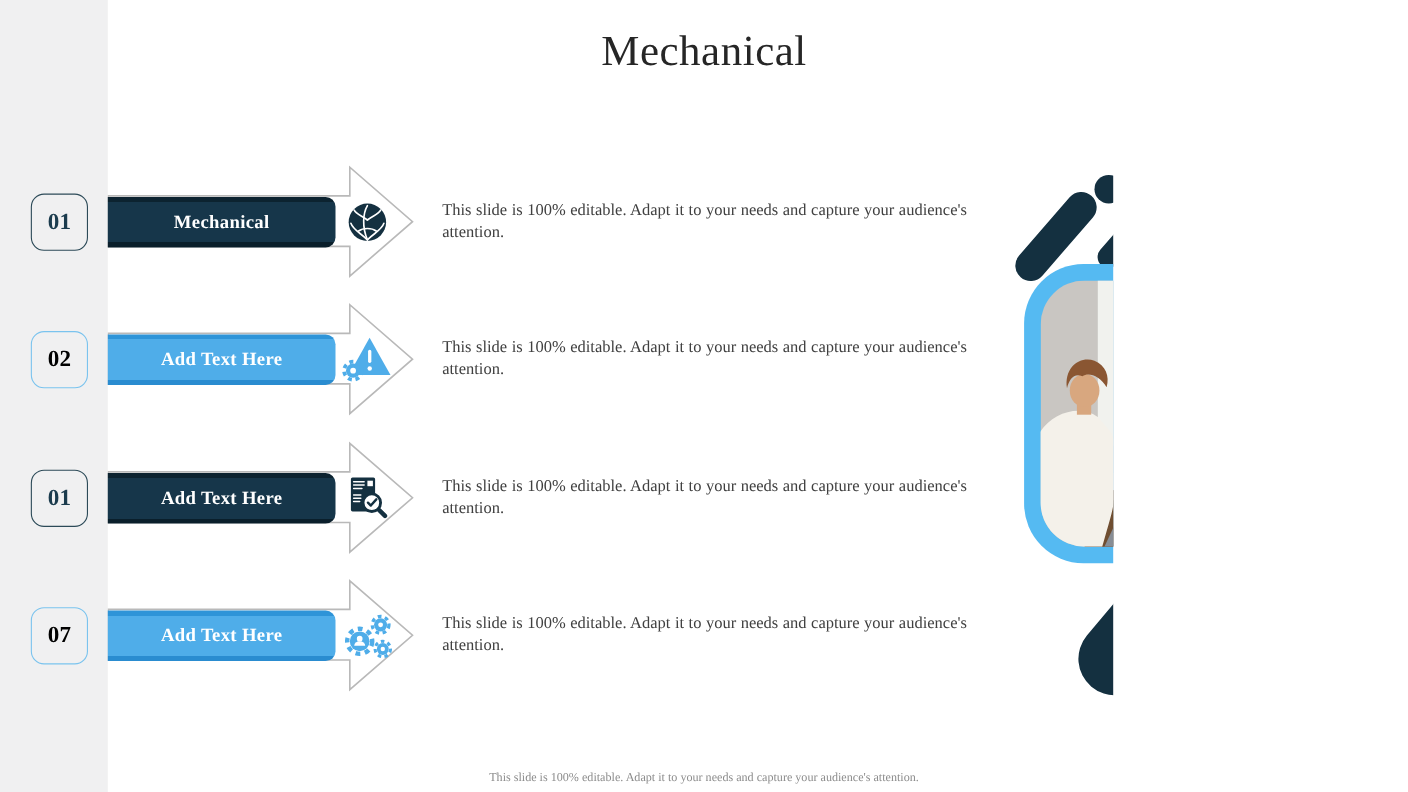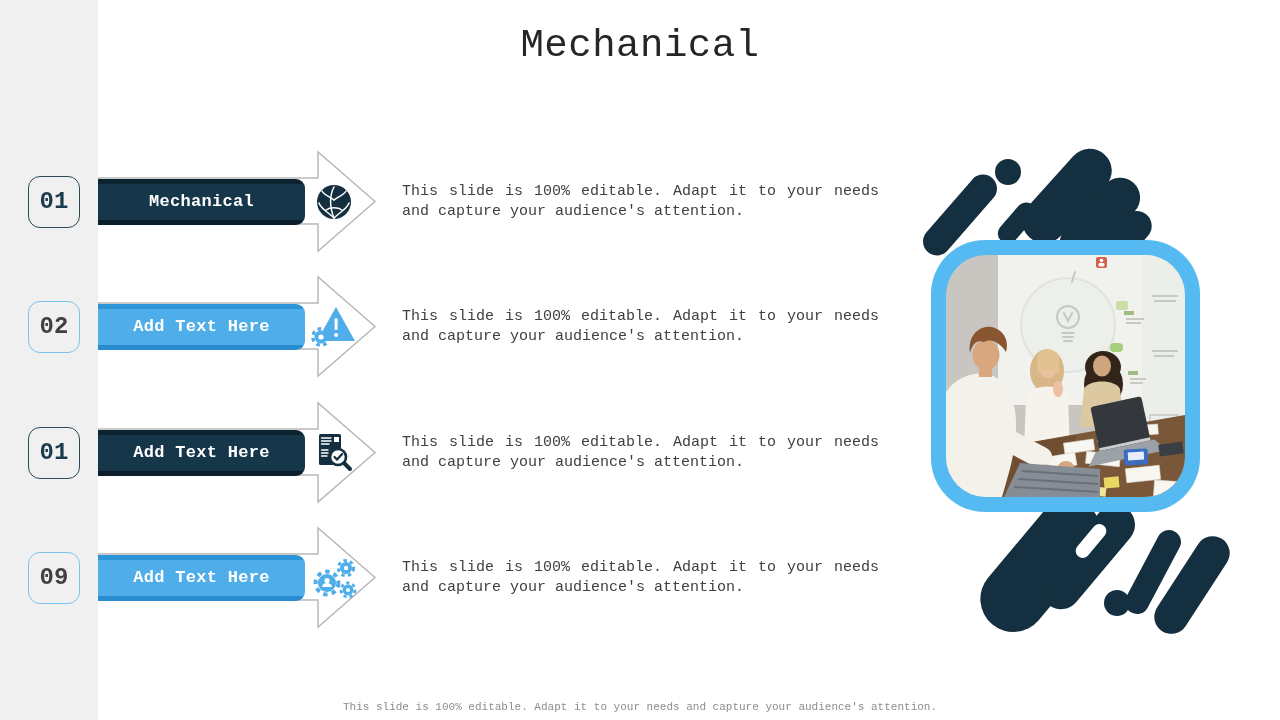--- a/index.html
+++ b/index.html
@@ -1,31 +1,31 @@
 <!DOCTYPE html>
 <html><head>
 <meta charset="utf-8">
 <style>
   html,body{margin:0;padding:0;background:#ffffff;}
   .slide{
-    position:relative;width:1280px;height:720px;overflow:hidden;
-    background:#ffffff;font-family:Liberation Mono, monospace;
+    position:relative;width:1012px;height:720px;overflow:hidden;
+    background:#ffffff;font-family:Liberation Serif, serif;
   }
   .sidebar{position:absolute;left:0;top:0;width:98px;height:720px;background:#f0f0f1;}
   .slide-title{
     position:absolute;left:0;top:24px;width:1280px;text-align:center;
     font-size:39px;font-weight:400;color:#262626;letter-spacing:.5px;
   }
   .row{position:absolute;left:28px;width:860px;height:106px;}
   .num-box{
     position:absolute;left:0;top:27px;width:52px;height:52px;box-sizing:border-box;
-    border-radius:12px;text-align:center;line-height:49px;font-size:24px;font-weight:700;
+    border-radius:12px;text-align:center;line-height:49px;font-size:21px;font-weight:700;
   }
   .row-navy .num-box{border:1.6px solid #2c4a58;color:#1b3b4d;}
-  .row-blue .num-box{border:1.6px solid #7ac3ee;color:#404040;}
+  .row-blue .num-box{border:1.6px solid #7ac3ee;color:#000000;}
   .arrow-svg{position:absolute;left:70px;top:0;}
   .banner{
     position:absolute;left:70px;top:30px;width:207px;height:46px;
     border-radius:0 9px 9px 0;text-align:center;line-height:46px;
     font-size:17px;font-weight:700;color:#ffffff;letter-spacing:.3px;
   }
   .row-navy .banner{
     background:linear-gradient(180deg,#0c2330 0%,#0c2330 10%,#16364a 10%,#16364a 90%,#0a1f2b 90%,#0a1f2b 100%);
   }
   .row-blue .banner{
@@ -108,21 +108,21 @@
       <circle cx="30" cy="30" r="8" fill="#ffffff" stroke="#143040" stroke-width="2.6"></circle>
       <path d="M26.5,30 l2.6,2.6 l5,-5.6" fill="none" stroke="#143040" stroke-width="2.2" stroke-linecap="round" stroke-linejoin="round"></path>
     </svg>
     <div class="desc">This slide is 100% editable. Adapt it to your needs and capture your audience's attention.</div>
   </div>
 
   <div class="row row-blue" style="top:525px">
     <svg class="arrow-svg" width="282" height="106" viewBox="0 0 282 106">
       <path d="M0,29 H220 V3 L277,52.5 L220,102 V75 H0 Z" fill="#ffffff" stroke="#b9b9b9" stroke-width="1.5"></path>
     </svg>
-    <div class="num-box">09</div>
+    <div class="num-box">07</div>
     <div class="banner">Add Text Here</div>
     <svg class="row-icon" width="52" height="52" viewBox="0 0 52 52">
       <circle cx="19" cy="31" r="9" fill="#4fade9"></circle>
       <circle cx="19" cy="31" r="11.4" fill="none" stroke="#4fade9" stroke-width="4" stroke-dasharray="4.4 4.2"></circle>
       <circle cx="19" cy="28.6" r="2.6" fill="#ffffff"></circle>
       <path d="M14,35 a5,4 0 0 1 10,0 Z" fill="#ffffff"></path>
       <circle cx="38" cy="16" r="6" fill="#4fade9"></circle>
       <circle cx="38" cy="16" r="7.6" fill="none" stroke="#4fade9" stroke-width="3" stroke-dasharray="3.4 3.2"></circle>
       <circle cx="38" cy="16" r="2.2" fill="#ffffff"></circle>
       <circle cx="40" cy="38" r="5.4" fill="#4fade9"></circle>

